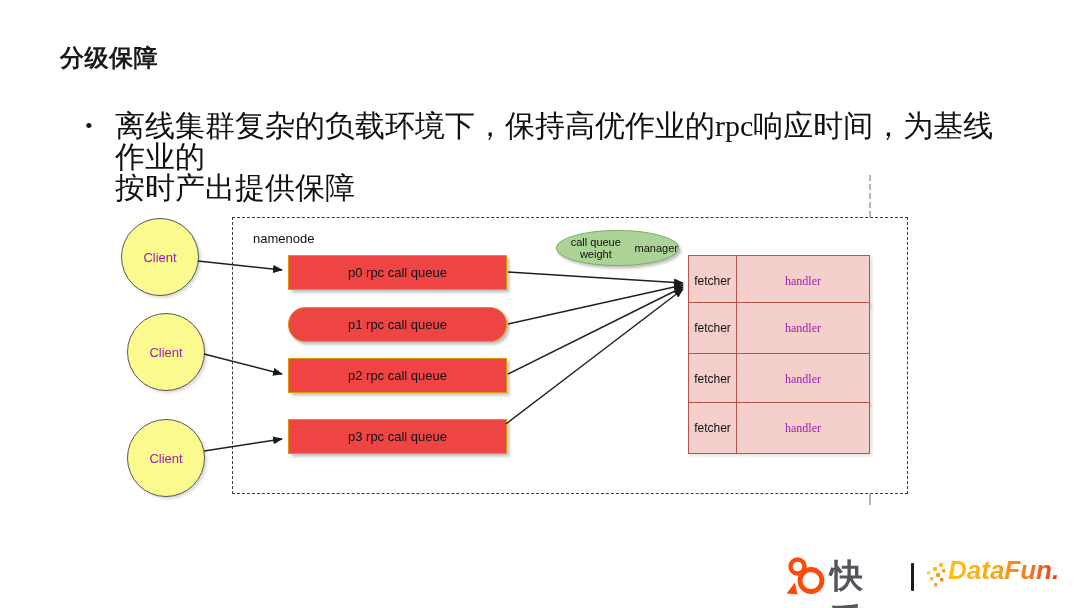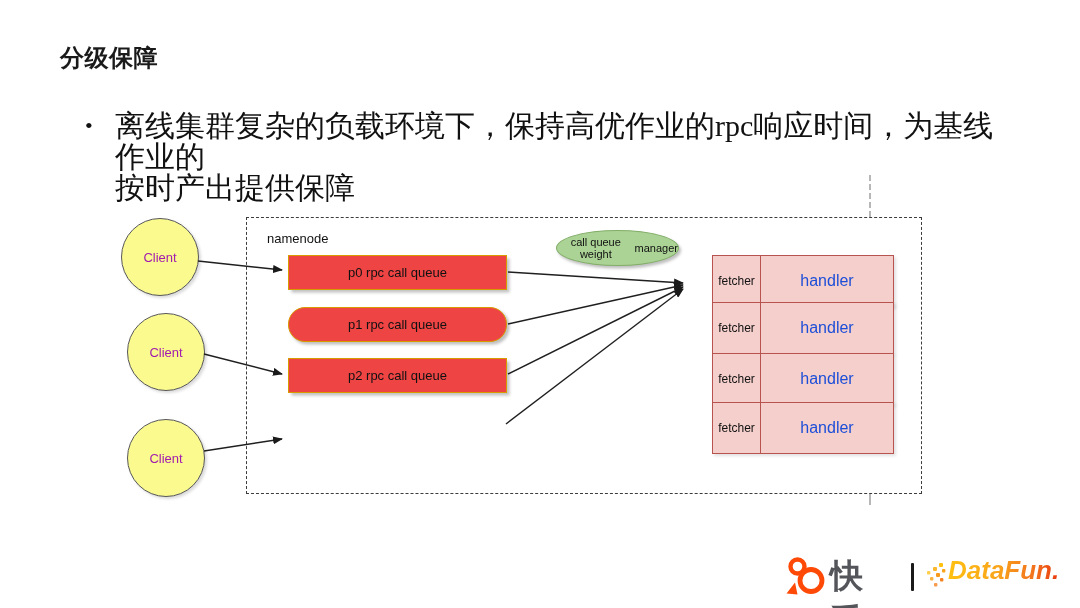--- a/index.html
+++ b/index.html
@@ -23,21 +23,21 @@
     font-size:30px; line-height:31px; color:#111;
   }
   
   .diagram { position:absolute; inset:0; }
   .guide {
     position:absolute; width:0; border-left:2px dashed #b7b7b7;
   }
   .guide.top { left:869px; top:175px; height:42px; }
   .guide.bottom { left:869px; top:494px; height:11px; }
   .namenode-box {
-    position:absolute; left:246px; top:217px; width:676px; height:277px;
+    position:absolute; left:232px; top:217px; width:676px; height:277px;
     border:1.5px dashed #3c3c3c; background:transparent;padding-left:39px;
   }
   .namenode-label {
     position:absolute; left:20px; top:13px; font-size:13px; color:#111;
   }
   .client-node {
     position:absolute; width:78px; height:78px; border-radius:50%;
     background:#fafa8e; border:1.5px solid #58585a;
     display:flex; align-items:center; justify-content:center;
     font-size:13px; color:#a21caf; box-shadow:2px 2px 3px rgba(0,0,0,0.15);
@@ -54,34 +54,34 @@
   .queue-0 { top:255px; } .queue-1 { top:307px;border-radius:17px; }
   .queue-2 { top:358px; } .queue-3 { top:419px; }
   .manager-ellipse {
     position:absolute; left:556px; top:230px; width:123px; height:36px;
     background:#abd395; border:1.5px solid #82ae68; border-radius:50%;
     display:flex; flex-direction:row; align-items:center; justify-content:center;
     font-size:11px; line-height:12px; color:#111;
     box-shadow:2px 2.5px 3px rgba(0,0,0,0.25); text-align:center;
   }
   .worker-row {
-    position:absolute; left:712px; width:182px; height:52px;
+    position:absolute; left:688px; width:182px; height:52px;
     background:#f4cfcc; border:1.5px solid #b85450;
     display:flex; box-shadow:2px 2px 3px rgba(0,0,0,0.12);
   }
   .worker-0 { top:255px; } .worker-1 { top:302px; }
   .worker-2 { top:353px; } .worker-3 { top:402px; }
   .fetcher-cell {
     flex:0 0 48px; border-right:1.5px solid #b85450;
     display:flex; align-items:center; justify-content:center;
     font-size:12px; color:#111;
   }
   .handler-cell {
     flex:1; display:flex; align-items:center; justify-content:center;
-    font-size:16px; color:#1d4ed8;
+    font-size:12px; color:#a21caf;font-family:Liberation Serif, serif;
   }
   .arrow-overlay { position:absolute; inset:0; pointer-events:none; }
   
   .footer { position:absolute; left:780px; top:552px; height:48px; }
   .ks-icon { position:absolute; left:4px; top:4px; }
   .ks-text {
     position:absolute; left:50px; top:2px;
     font-size:33px; font-weight:600; color:#54555a; letter-spacing:2px;
   }
   .logo-divider {
@@ -129,20 +129,21 @@
     <div class="client-node client-2">
       <span>Client</span>
     </div>
     <div class="client-node client-3">
       <span>Client</span>
     </div>
 
     <div class="queue-box queue-0">p0 rpc call queue</div>
     <div class="queue-box queue-1">p1 rpc call queue</div>
     <div class="queue-box queue-2">p2 rpc call queue</div>
+    <div class="queue-box queue-3">p3 rpc call queue</div>
 
     <div class="manager-ellipse">
       <span>call queue weight</span>
       <span>manager</span>
     </div>
 
     <div class="worker-row worker-0">
       <div class="fetcher-cell">fetcher</div>
       <div class="handler-cell">handler</div>
     </div>

